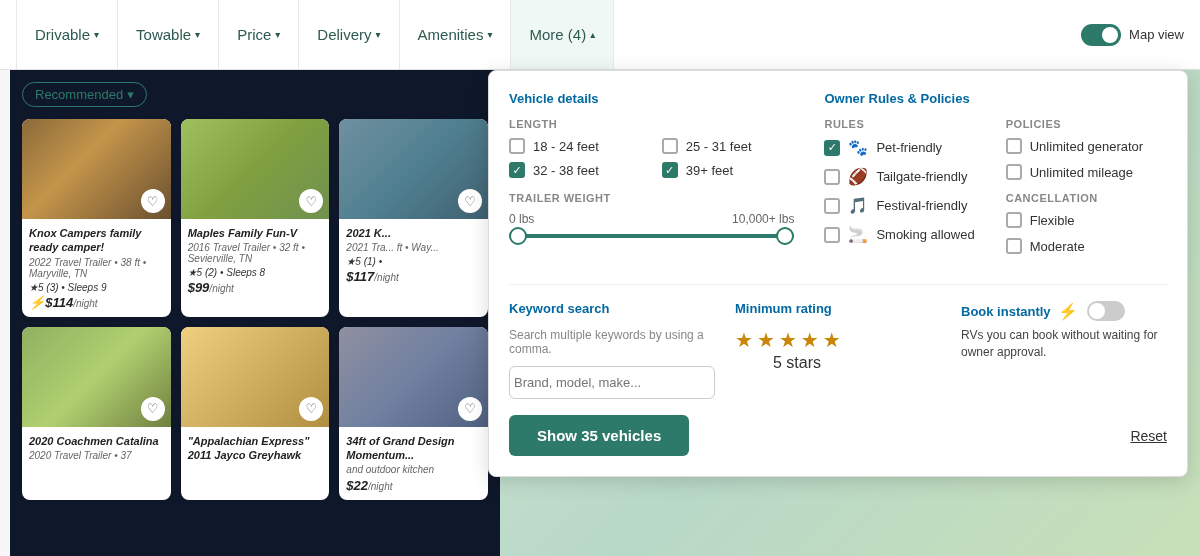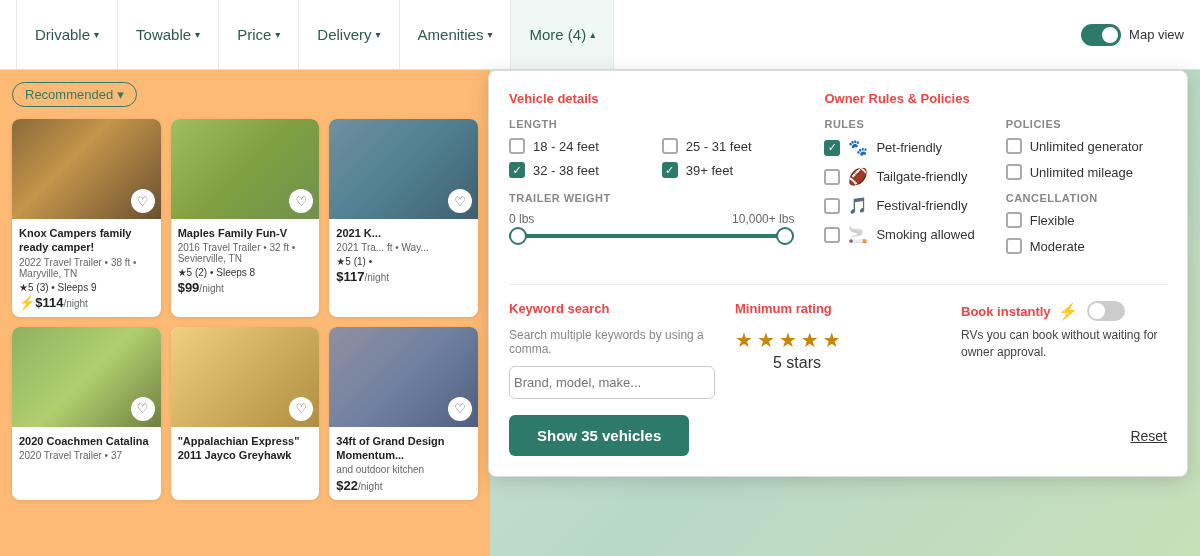--- a/index.html
+++ b/index.html
@@ -61,23 +61,24 @@
     
     .main {
       display: flex;
       height: calc(556px - 70px);
       position: relative;
     }
 
     
     .listings {
       width: 490px;
-      background: #fdba74;
+      background: #0f172a;
       overflow: hidden;
       padding: 12px;
+      margin-left: 10px;
     }
     .filter-bar {
       display: flex;
       align-items: center;
       margin-bottom: 12px;
     }
     .recommended-btn {
       display: flex;
       align-items: center;
       gap: 4px;
@@ -121,21 +122,21 @@
       border-radius: 50%;
       width: 24px;
       height: 24px;
       display: flex;
       align-items: center;
       justify-content: center;
       font-size: 13px;
       color: #666;
       cursor: pointer;
     }
-    .card-body { padding: 7px; }
+    .card-body { padding: 7px; font-style: italic; }
     .card-title { font-size: 11px; font-weight: 600; color: #222; line-height: 1.3; margin-bottom: 2px; }
     .card-sub { font-size: 10px; color: #666; margin-bottom: 3px; }
     .card-rating { font-size: 10px; color: #333; margin-bottom: 2px; }
     .card-price { font-size: 13px; font-weight: 700; color: #222; }
     .card-price .night { font-size: 10px; font-weight: 400; color: #666; }
 
     
     .dropdown-panel {
       position: absolute;
       left: 488px;
@@ -153,21 +154,21 @@
       display: flex;
       gap: 30px;
       margin-bottom: 20px;
     }
     .panel-left { flex: 1; }
     .panel-right { flex: 1.2; }
 
     .section-title {
       font-size: 13px;
       font-weight: 700;
-      color: #ef4444;
+      color: #0369a1;
       margin-bottom: 12px;
     }
     .sub-label {
       font-size: 11px;
       color: #888;
       font-weight: 600;
       margin-bottom: 8px;
       text-transform: uppercase;
       letter-spacing: 0.5px;
     }

